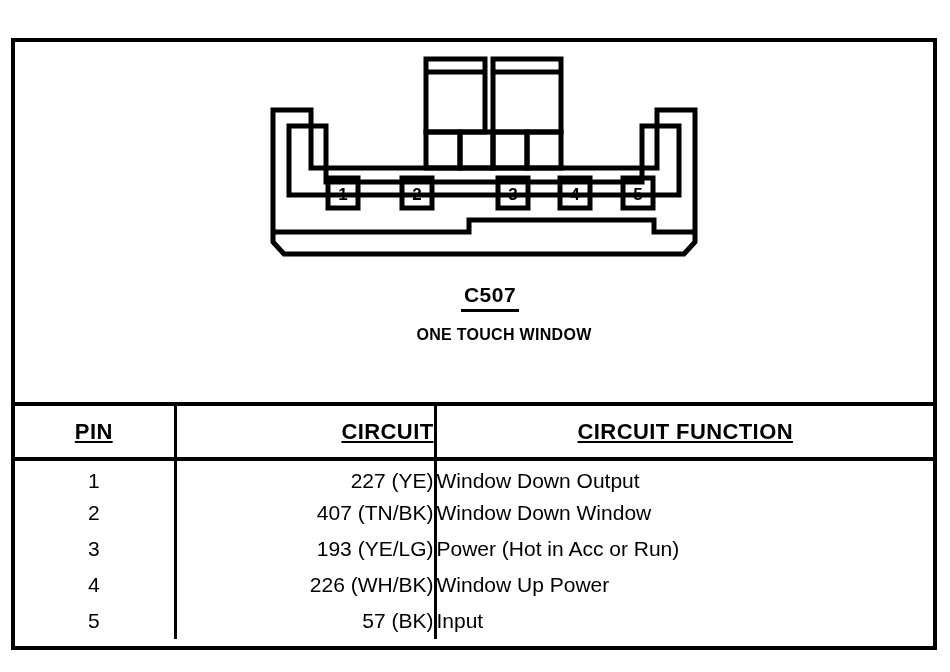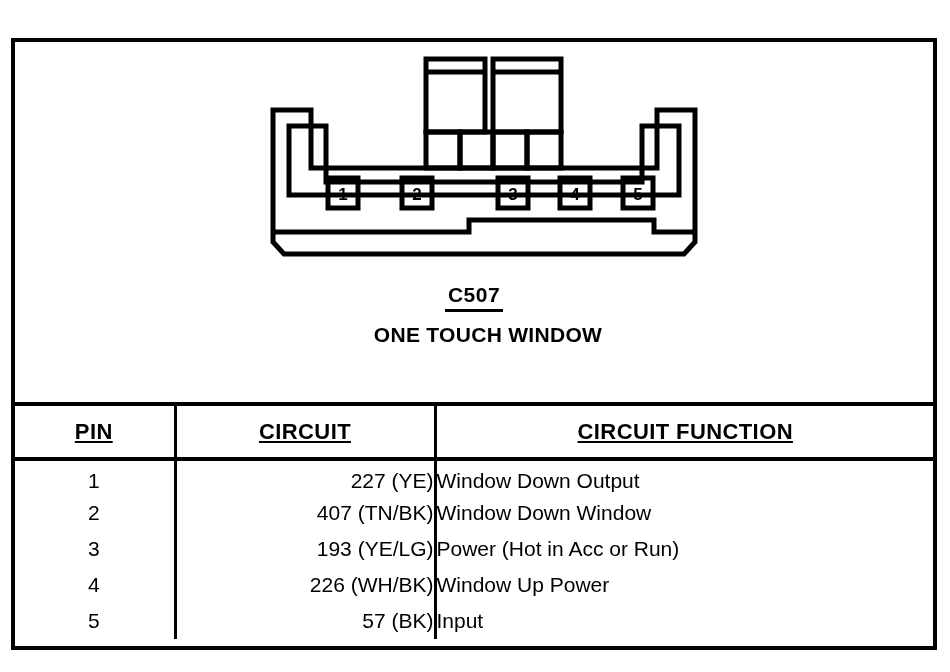--- a/index.html
+++ b/index.html
@@ -44,37 +44,37 @@
     width: 450px;
     height: 215px;
   }
   #connector-drawing svg {
     display: block;
   }
 
   
   #caption-block {
     position: absolute;
-    left: 0;
+    left: 16px;
     top: 240px;
     width: 918px;
     text-align: center;
   }
   #connector-code {
     font-size: 21px;
     font-weight: bold;
     letter-spacing: 0.5px;
     line-height: 26px;
     display: inline-block;
     border-bottom: 3px solid #000;
     padding: 0 3px 1px 3px;
   }
   #connector-name {
     margin-top: 9px;
-    font-size: 21px;
+    font-size: 16px;
     font-weight: bold;
     line-height: 27px;
     letter-spacing: 0.3px;
     margin-left: 28px;
   }
 
   
   #pin-table {
     position: absolute;
     left: -1px;
@@ -94,21 +94,21 @@
   }
   #pin-table thead th {
     border-top: 4px solid #000;
     border-bottom: 4px solid #000;
     font-size: 22px;
     font-weight: bold;
     letter-spacing: 0.4px;
     text-align: center;
   }
   #pin-table thead th.col-pin { border-right: 3px solid #000; }
-  #pin-table thead th.col-circuit { border-right: 3px solid #000; }
+  #pin-table thead th.col-circuit { border-right: 3px solid #000; text-align: right; }
 
   #pin-table tbody tr { height: 36px; }
   #pin-table tbody td {
     font-size: 21px;
     line-height: 24px;
   }
   #pin-table tbody td.cell-pin {
     text-align: center;
     border-right: 3px solid #000;
   }

